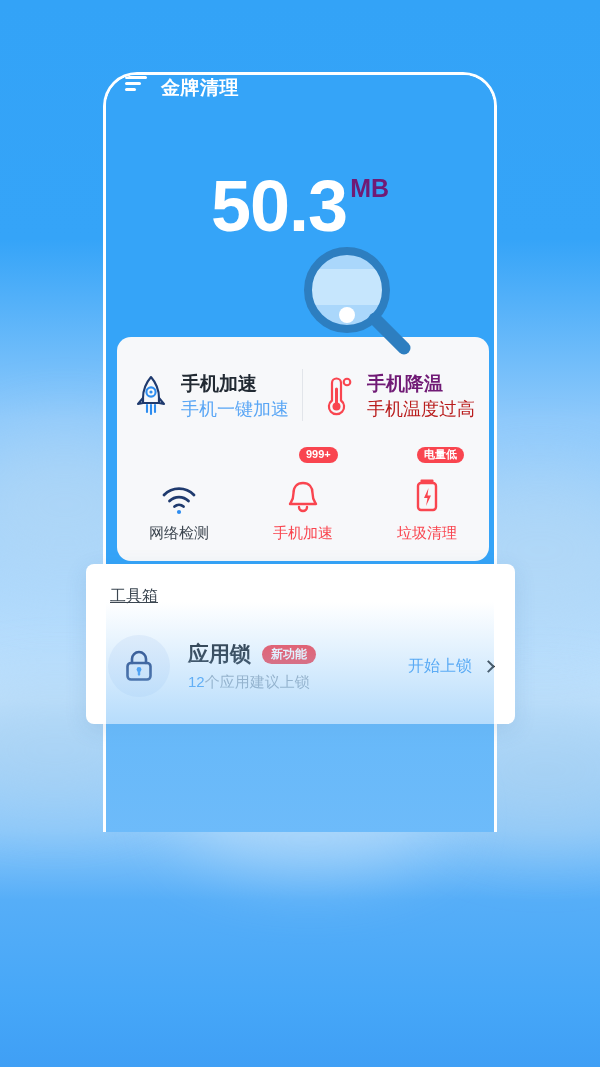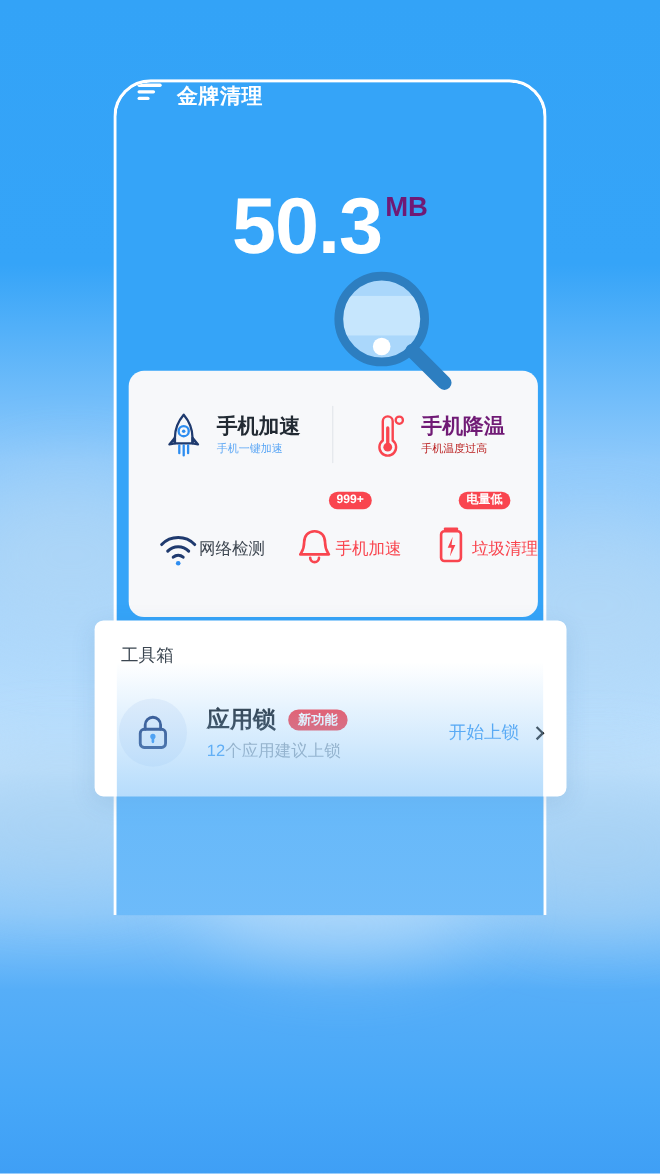--- a/index.html
+++ b/index.html
@@ -100,33 +100,33 @@
     flex: 1; display: flex; align-items: center; justify-content: center;
     position: relative;
   }
   .half:first-child::after {
     content: ""; position: absolute; right: 0; top: 10px;
     width: 1px; height: 52px; background: #e2e5ea;
   }
   .half .ic { width: 40px; height: 44px; margin-right: 10px; flex: none; }
   .half .txt { display: flex; flex-direction: column; }
   .f-title { font-size: 19px; font-weight: 700; line-height: 1.35; }
-  .f-sub   { font-size: 10px; line-height: 1.35; }
+  .f-sub   { font-size: 18px; line-height: 1.35; }
   .dark  .f-title { color: #222a33; }
   .dark  .f-sub   { color: #5aa6f5; }
   .red   .f-title { color: #701a75; }
   .red   .f-sub   { color: #b91c1c; }
 
   #row-bottom {
     position: absolute; left: 0; top: 110px;
     width: 100%; height: 96px;
     display: flex;
   }
   .quad {
-    flex: 1; display: flex; flex-direction: row;
+    flex: 1; display: flex; flex-direction: column;
     align-items: center; justify-content: flex-end;
     position: relative;
   }
   .quad .qic { width: 38px; height: 40px; display:flex; align-items:flex-end; justify-content:center;}
   .q-label { font-size: 15px; margin-top: 9px; color: #3d4650; white-space: nowrap; font-family: Liberation Serif, serif; }
   .quad.red .q-label { color: #f9454f; }
   .badge {
     position: absolute; top: 0px;
     background: #f9454f; color: #fff;
     font-size: 11px; font-weight: 700;
@@ -142,21 +142,21 @@
   #toolbox {
     position: absolute; left: 86px; top: 564px;
     width: 429px; height: 160px;
     background: #fff;
     border-radius: 8px;
     box-shadow: 0 6px 22px rgba(40,90,150,.13);
     z-index: 6;
   }
   #toolbox-title {
     position: absolute; left: 24px; top: 22px;
-    font-size: 16px; color: #3b4651;
+    font-size: 16px; color: #3b4651; text-decoration: underline;
   }
   #lock-row {
     position: absolute; left: 0; top: 62px; width: 100%; height: 80px;
     display: flex; align-items: center; padding: 0 22px;
   }
   #lock-circle {
     width: 62px; height: 62px; border-radius: 50%;
     background: #eef3fb; flex: none;
     display: flex; align-items: center; justify-content: center;
   }

